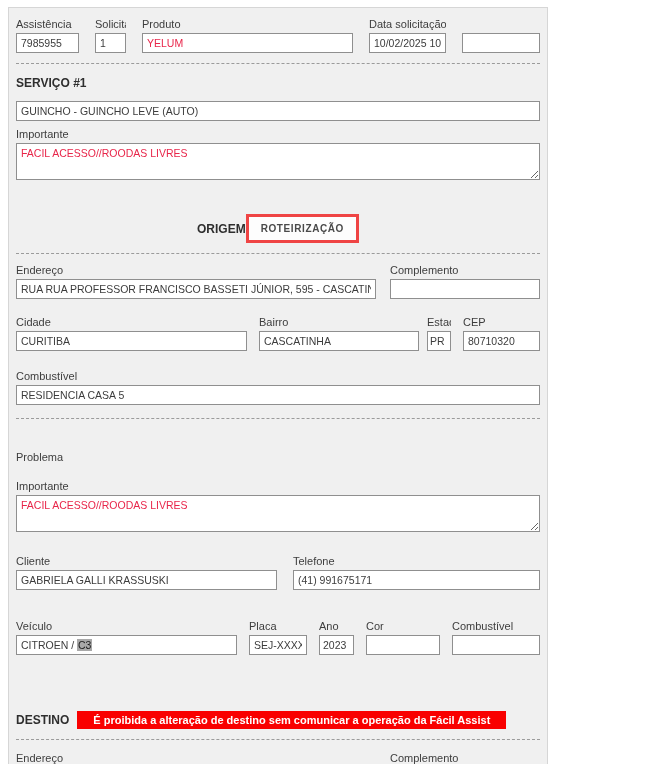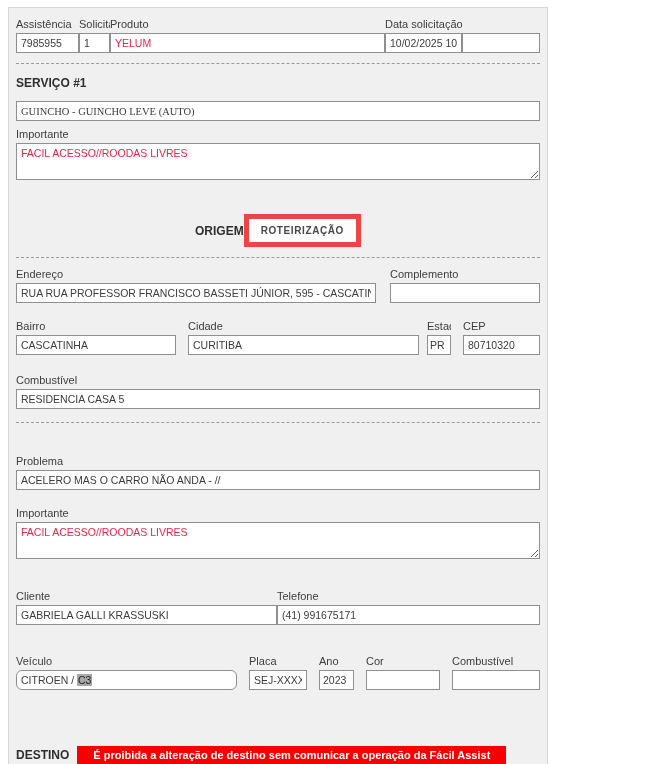--- a/index.html
+++ b/index.html
@@ -8,43 +8,43 @@
     width:647px; height:764px; overflow:hidden; position:relative;
     background:#ffffff;
     font-family:"Liberation Sans", sans-serif;
     -webkit-font-smoothing:antialiased;
   }
   .panel {
     position:absolute; left:8px; top:7px; width:540px; height:1000px;
     background:#f0f0f0; border:1px solid #d6d6d6;
     padding:10px 7px 0 7px;
   }
-  .row { display:flex; gap:0; align-items:flex-end; }
+  .row { display:flex; gap:16px; align-items:flex-end; }
   .row-between { display:flex; justify-content:center; align-items:center; }
   .field { display:flex; flex-direction:column; min-width:0; }
   .lbl {
     font-size:11px; color:#3d3d3d; margin-bottom:3px; line-height:12px;
     white-space:nowrap; overflow:hidden;
   }
   .box {
     height:20px; width:100%; border:1px solid #8f8f8f; background:#ffffff;
     font-family:"Liberation Sans", sans-serif; font-size:10.5px; color:#3c3c3c;
     padding:0 4px; border-radius:0; outline:none; white-space:nowrap; overflow:hidden;
   }
-  .fake-box { display:flex; align-items:center;border-radius:6px; }
+  .fake-box { display:flex; align-items:center; }
   textarea.box {
     height:37px; resize:vertical; padding:3px 4px; white-space:pre; line-height:12px;
   }
   .red { color:#e8264a; }
   .heading { font-size:12px; font-weight:bold; color:#2e2e2e; }
   hr.dashed {
     border:none; border-top:1px dashed #9b9b9b; margin:10px 0 0 0; height:0;
   }
   .btn {
-    background:#fdfdfd; border:5px solid #ef4444; color:#4a4a4a;
+    background:#fdfdfd; border:3px solid #ef4444; color:#4a4a4a;
     font-family:"Liberation Sans", sans-serif; font-size:10px; font-weight:bold;
     letter-spacing:0.6px; padding:6px 12px; cursor:pointer;
   }
   .warn-chip {
     display:inline-block; background:#f90000; color:#ffffff; font-weight:bold;
     font-size:11px; padding:2px 16px; margin-left:8px; line-height:14px;
   }
   .hl { background:#a8a8a8; color:#1c1c1c; padding:0 1px; }
   .full { width:100%; }
 </style>
@@ -73,21 +73,21 @@
     </div>
     <div class="field" style="width:78px">
       <input class="box" value="" style="">
     </div>
   </div>
 
   <hr class="dashed">
 
   
   <div class="heading" style="margin-top:12px">SERVIÇO #1</div>
-  <input class="box full" style="margin-top: 11px; font-family: Liberation Serif, serif;" value="GUINCHO - GUINCHO LEVE (AUTO)">
+  <input class="box full" style="margin-top: 11px;" value="GUINCHO - GUINCHO LEVE (AUTO)">
   <div class="lbl" style="margin-top:7px">Importante</div>
   <textarea class="box red" spellcheck="false" style="">FACIL ACESSO//ROODAS LIVRES</textarea>
 
   
   <div class="row-between" style="margin-top:30px">
     <span class="heading">ORIGEM</span>
     <button class="btn">ROTEIRIZAÇÃO</button>
   </div>
   <hr class="dashed">
 
@@ -96,51 +96,50 @@
       <span class="lbl">Endereço</span>
       <input class="box" value="RUA RUA PROFESSOR FRANCISCO BASSETI JÚNIOR, 595 - CASCATINHA, CURITIBA - PR, 82025-280, B" style="">
     </div>
     <div class="field" style="width:150px">
       <span class="lbl">Complemento</span>
       <input class="box" value="" style="">
     </div>
   </div>
 
   <div class="row" style="margin-top:17px; gap:12px">
+    <div class="field" style="width:231px">
+      <span class="lbl">Cidade</span>
+      <input class="box" value="CURITIBA" style="">
+    </div>
     <div class="field" style="width:160px">
       <span class="lbl">Bairro</span>
       <input class="box" value="CASCATINHA" style="">
-    </div>
-    <div class="field" style="width:231px">
-      <span class="lbl">Cidade</span>
-      <input class="box" value="CURITIBA" style="">
     </div>
     <div class="field" style="width:24px; margin-left:-4px">
       <span class="lbl">Estado</span>
       <input class="box" style="padding: 0px 2px;" value="PR">
     </div>
     <div class="field" style="flex:1">
       <span class="lbl">CEP</span>
       <input class="box" value="80710320" style="">
     </div>
   </div>
 
   <div class="lbl" style="margin-top:19px">Combustível</div>
   <input class="box full" value="RESIDENCIA CASA 5" style="">
 
   <hr class="dashed" style="margin-top:13px">
 
   <div class="lbl" style="margin-top:32px">Problema</div>
-  <input class="box full" value="ACELERO MAS O CARRO NÃO ANDA - //" style="">
 
   <div class="lbl" style="margin-top:17px">Importante</div>
   <textarea class="box red" spellcheck="false" style="">FACIL ACESSO//ROODAS LIVRES</textarea>
 
   
-  <div class="row" style="margin-top:27px; ">
+  <div class="row" style="margin-top:19px; ">
     <div class="field" style="width:261px">
       <span class="lbl">Cliente</span>
       <input class="box" value="GABRIELA GALLI KRASSUSKI" style="">
     </div>
     <div class="field" style="flex:1">
       <span class="lbl">Telefone</span>
       <input class="box" value="(41) 991675171" style="">
     </div>
   </div>
 

